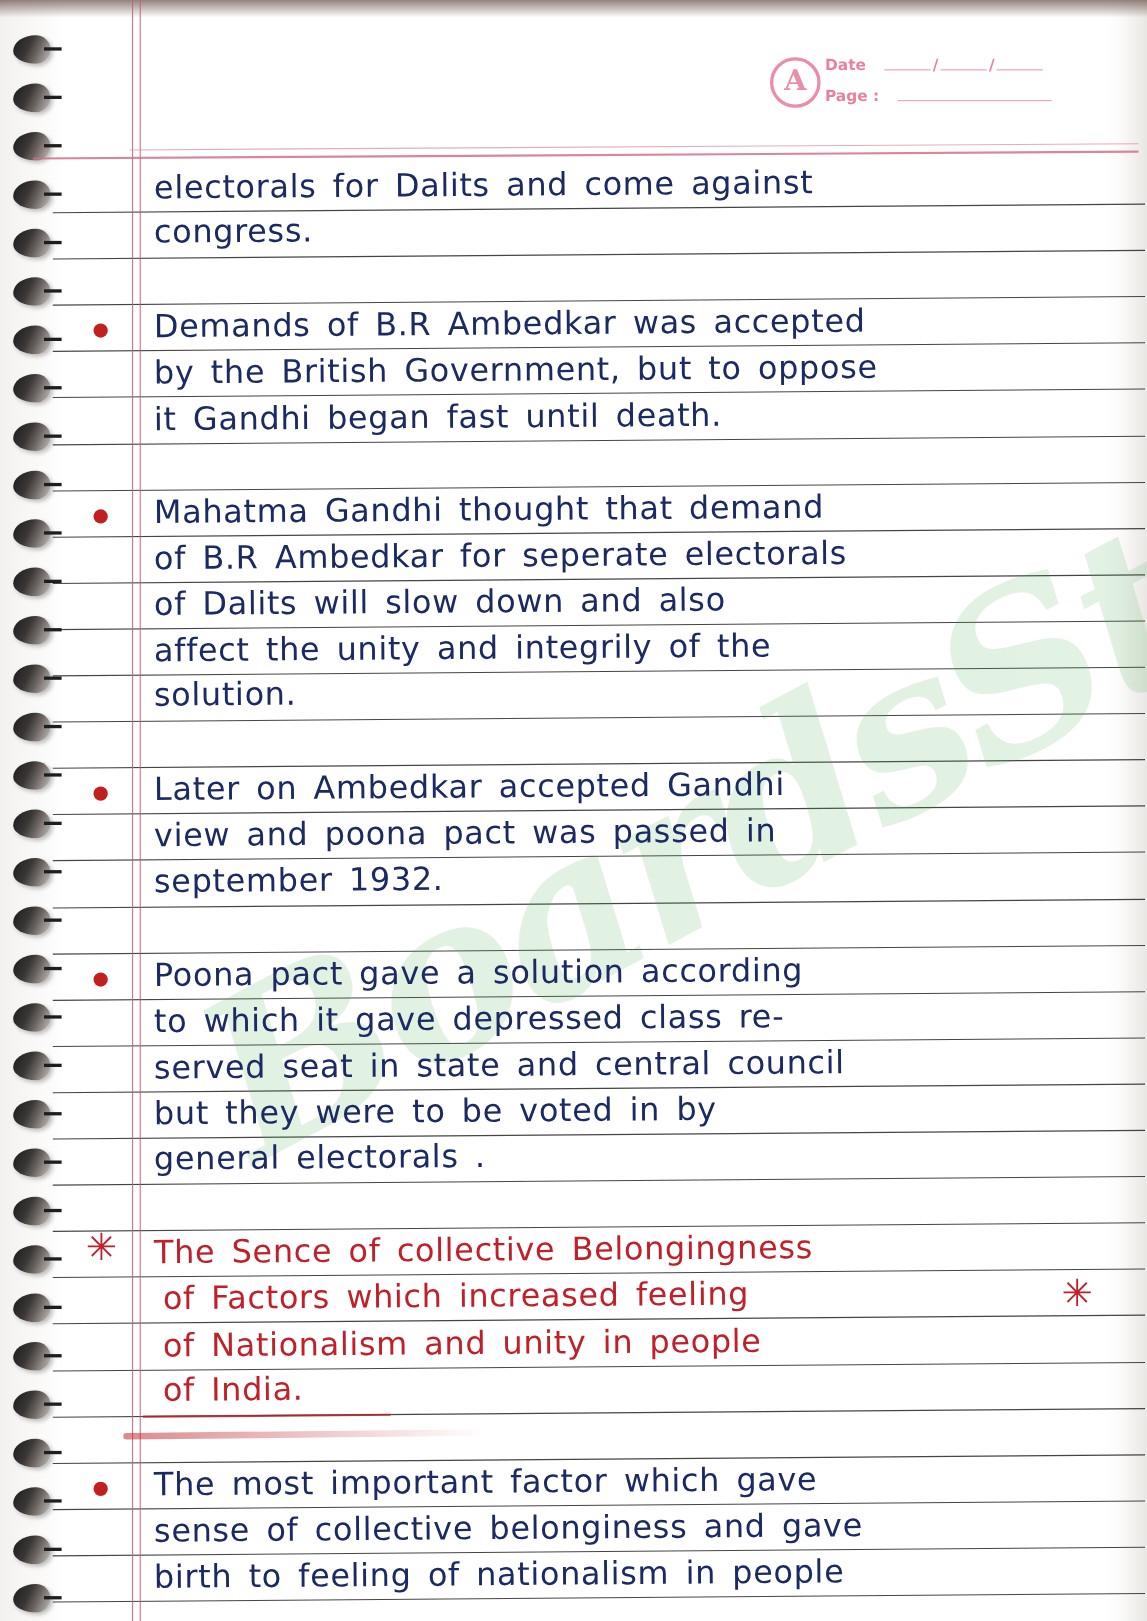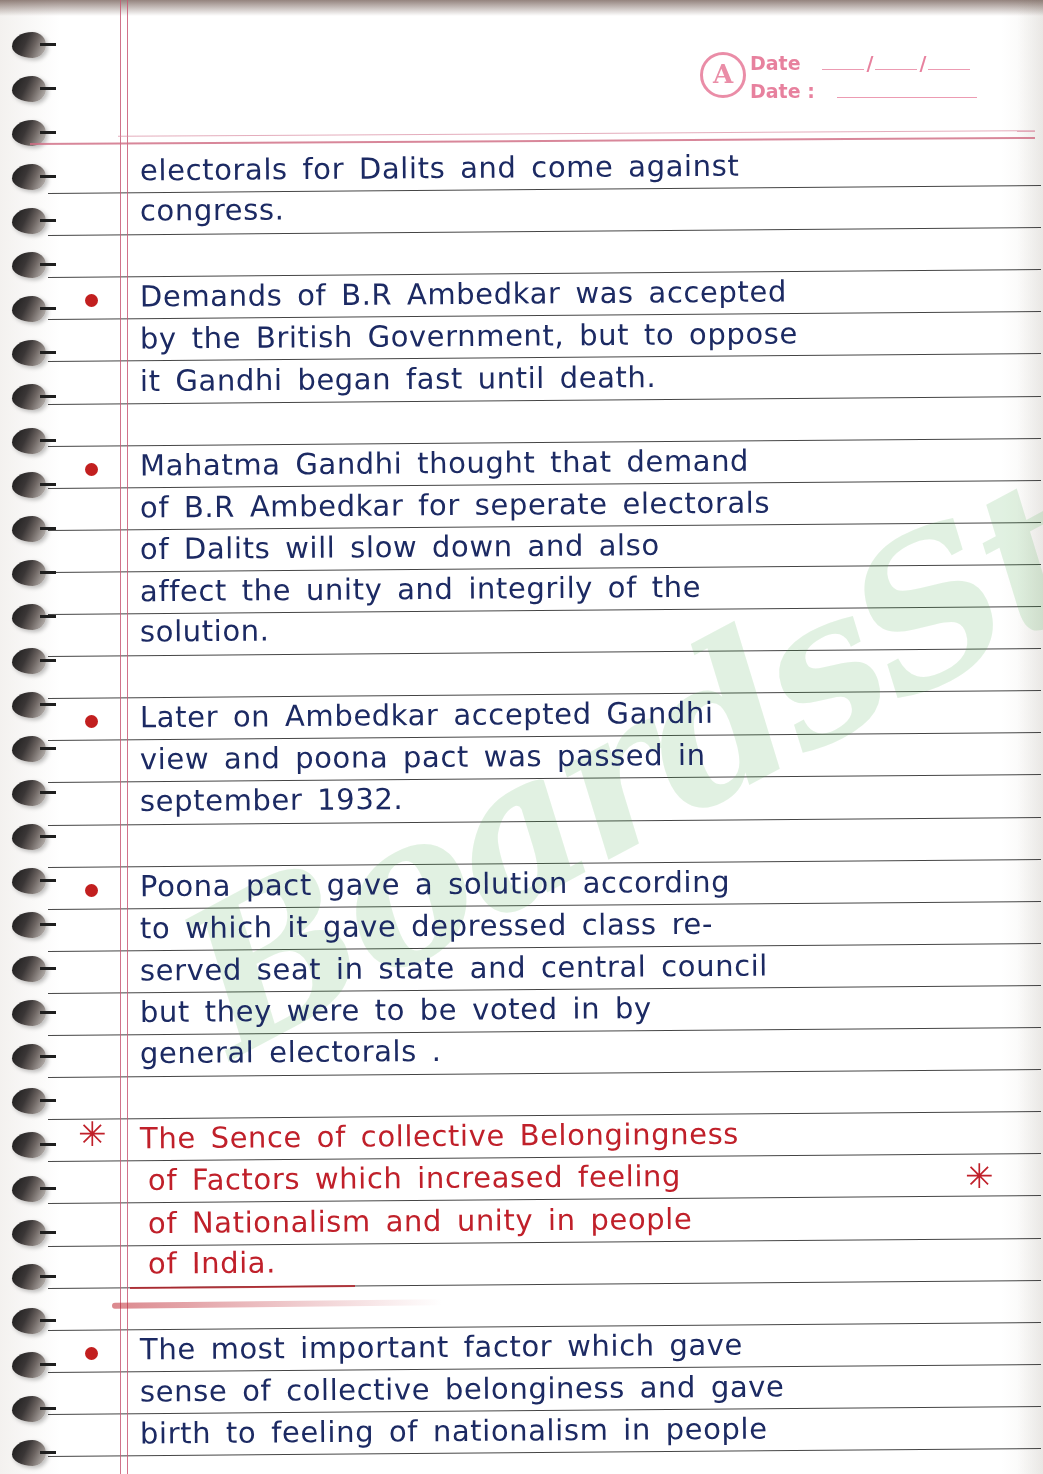--- a/index.html
+++ b/index.html
@@ -125,21 +125,21 @@
     position: absolute; left: 0; right: 0; top: 4px;
     text-align: center;
     font-size: 26px; font-weight: bold;
     font-family: "DejaVu Serif", serif;
     color: #e0577e;
   }
   .stamp-row {
     position: absolute; left: 50px;
     font-family: "DejaVu Sans", sans-serif;
     font-weight: bold;
-    font-size: 19px;
+    font-size: 14px;
     color: #e0577e;
     white-space: nowrap;
   }
   .stamp-row.r1 { top: 4px; }
   .stamp-row.r2 { top: 32px; }
   .stamp-blank { display: inline-block; }
   .stamp-blank i {
     display: inline-block;
     border-bottom: 1.4px solid #e0577e;
     height: 10px;
@@ -280,21 +280,21 @@
     <div class="stamp-logo">
       <div class="glyph">A</div>
     </div>
     <div class="stamp-row r1">
       <span>Date</span>
       <span class="stamp-blank">
         &nbsp;&nbsp;<i style="width:42px"></i><span>/</span><i style="width:42px"></i><span>/</span><i style="width:42px"></i>
       </span>
     </div>
     <div class="stamp-row r2">
-      <span>Date :</span>
+      <span>Page :</span>
       <span class="stamp-blank">&nbsp;&nbsp;<i style="width:140px"></i></span>
     </div>
   </div>
 
   <div id="content">
       <div class="hand" style="left: 140px; top: 151px; transform: rotate(-0.45deg);">electorals for Dalits and come against</div>
       <div class="hand" style="left: 140px; top: 193.1px; transform: rotate(-0.45deg);">congress.</div>
       <div class="bullet" style="left: 85px; top: 294.3px;"></div>
       <div class="hand" style="left: 140px; top: 277.3px; transform: rotate(-0.45deg);">Demands of B.R Ambedkar was accepted</div>
       <div class="hand" style="left: 140px; top: 319.4px; transform: rotate(-0.45deg);">by the British Government, but to oppose</div>

